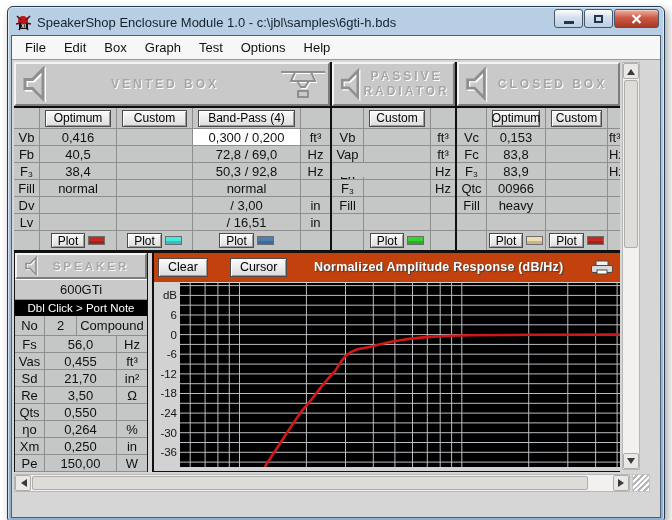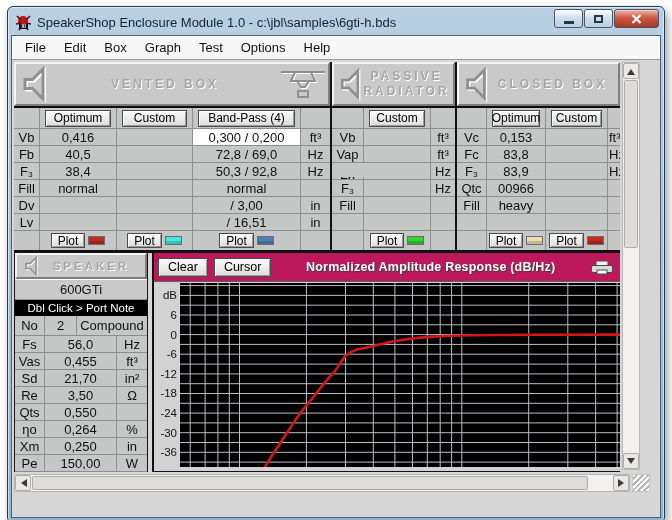--- a/index.html
+++ b/index.html
@@ -52,21 +52,21 @@
   
   .speaker-panel{position:absolute;left:2px;top:192px;width:134px;height:220px;background:#c9c9c9;border:1px solid #141414;box-sizing:border-box;display:flex;flex-direction:column}
   .sp-header{height:26px;flex:0 0 auto;box-sizing:border-box;border:2px solid;border-color:#f4f4f4 #7d7d7d #7d7d7d #f4f4f4;display:flex;align-items:center;padding:0 4px}
   .sp-title{flex:1;text-align:center;font-weight:bold;font-size:11.5px;letter-spacing:3px;color:#a6a6a6;text-shadow:1px 1px 0 #fff}
   .model-row{height:19px;flex:0 0 auto;border-top:1px solid #fff;border-bottom:1px solid #8e8e8e;font-size:13px;text-align:center;line-height:19px;color:#111}
   .note-bar{height:16px;flex:0 0 auto;background:#000;color:#fff;font-size:11.5px;text-align:center;line-height:16px}
   .sp-table{flex:1;display:flex;flex-direction:column;background:#c5c7c7}
 
   
   .graph-box{position:absolute;left:140px;top:192px;width:468px;height:220px;background:#d2d2d2;border-left:2px solid #111;border-top:1px solid #111;border-bottom:1px solid #111;box-sizing:border-box}
-  .graph-header{height:28px;background:#be185d;display:flex;align-items:center;padding:0 4px;gap:6px;border-bottom:1px solid #5f5f5f}
+  .graph-header{height:28px;background:#c2410c;display:flex;align-items:center;padding:0 4px;gap:22px;border-bottom:1px solid #5f5f5f}
   .g-btn{height:19px;padding:0 9px;font-size:12.5px}
   .graph-title{flex:1;text-align:center;color:#fff;font-weight:bold;font-size:12.5px;text-shadow:1px 1px 1px #3c3c3c;letter-spacing:.2px}
   .printer{flex:0 0 auto;margin-right:2px}
   .y-labels{position:absolute;left:0;top:30px;width:26px;height:184px}
   .y-label{position:absolute;right:3px;font-size:11.5px;color:#141414;line-height:12px}
   .plot-wrap{position:absolute;left:26px;top:30px;width:440px;height:184px;background:#000}
 
   
   .vscroll{position:absolute;left:610px;top:2px;width:18px;height:408px;background:#f2f1ef;border:1px solid #b7b7b7;box-sizing:border-box}
   .hscroll{position:absolute;left:2px;top:414px;width:616px;height:18px;background:#f2f1ef;border:1px solid #b7b7b7;box-sizing:border-box}

